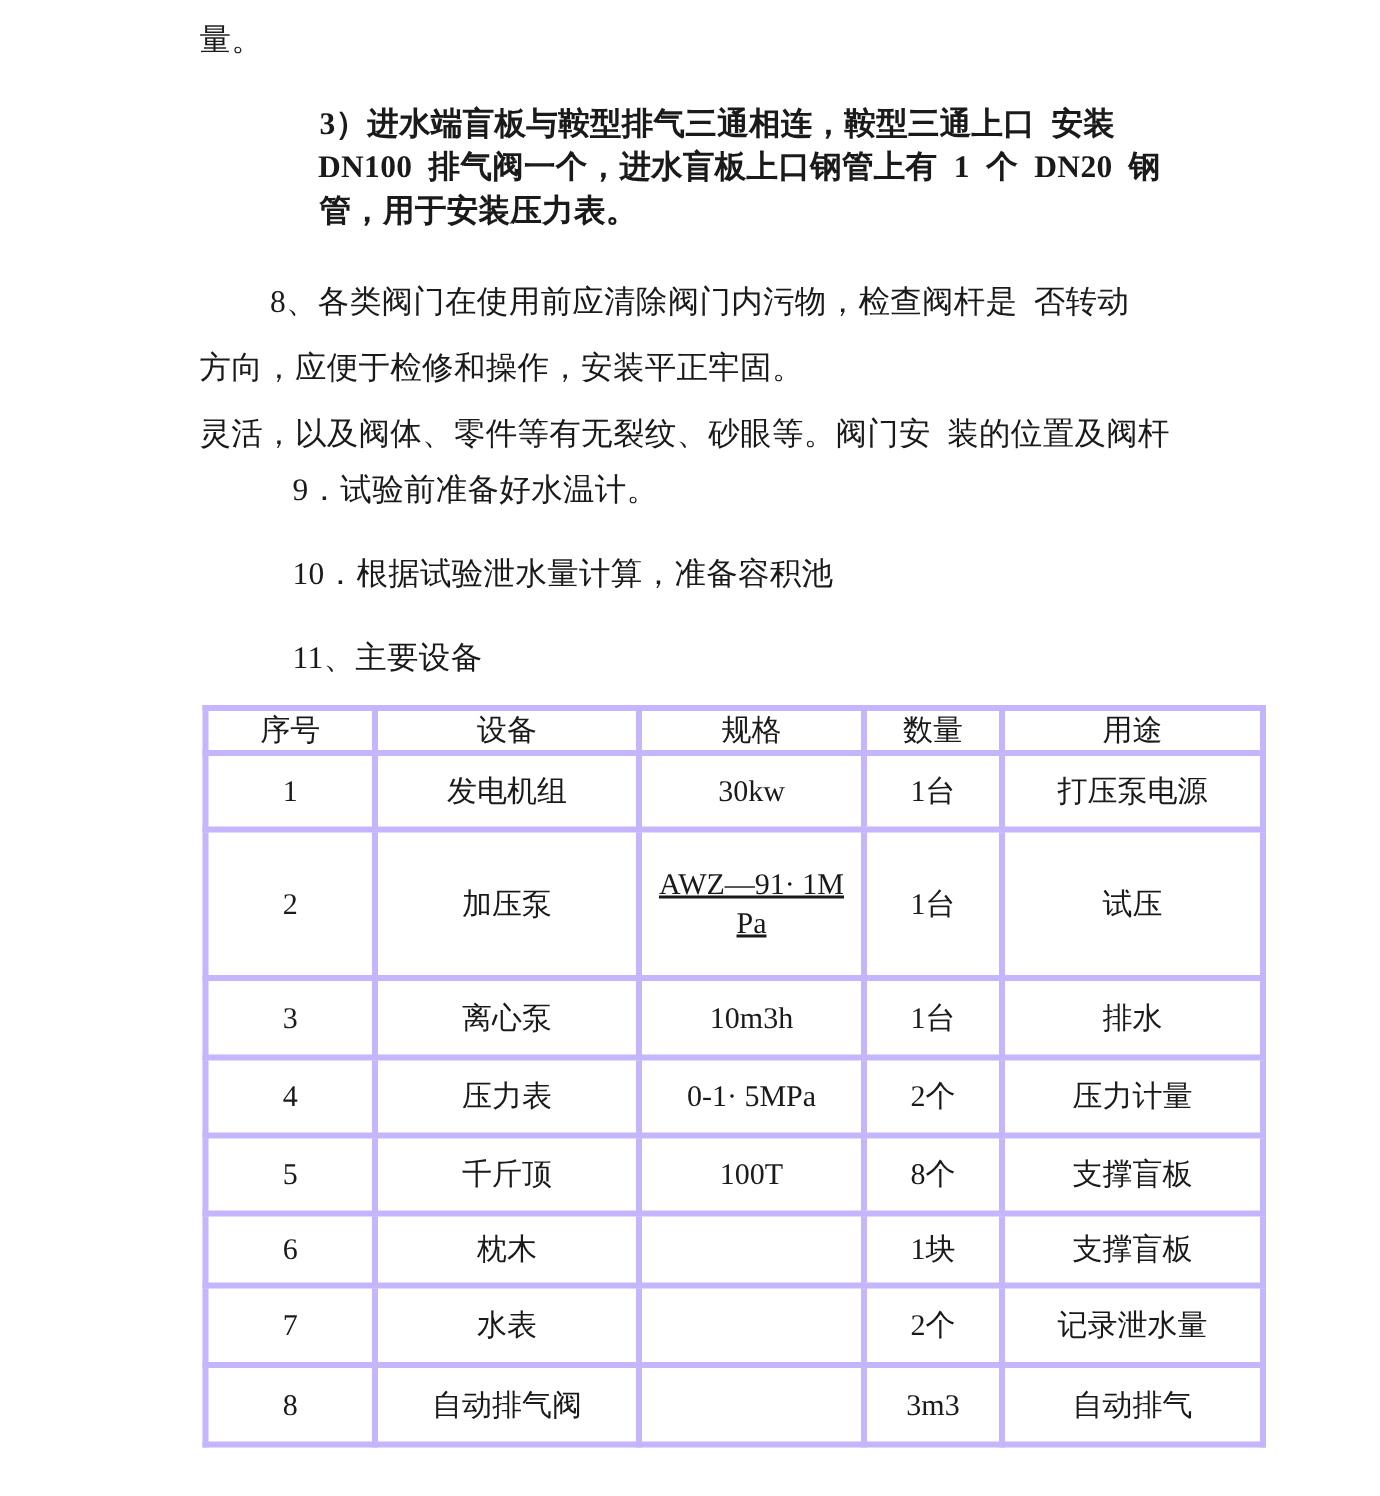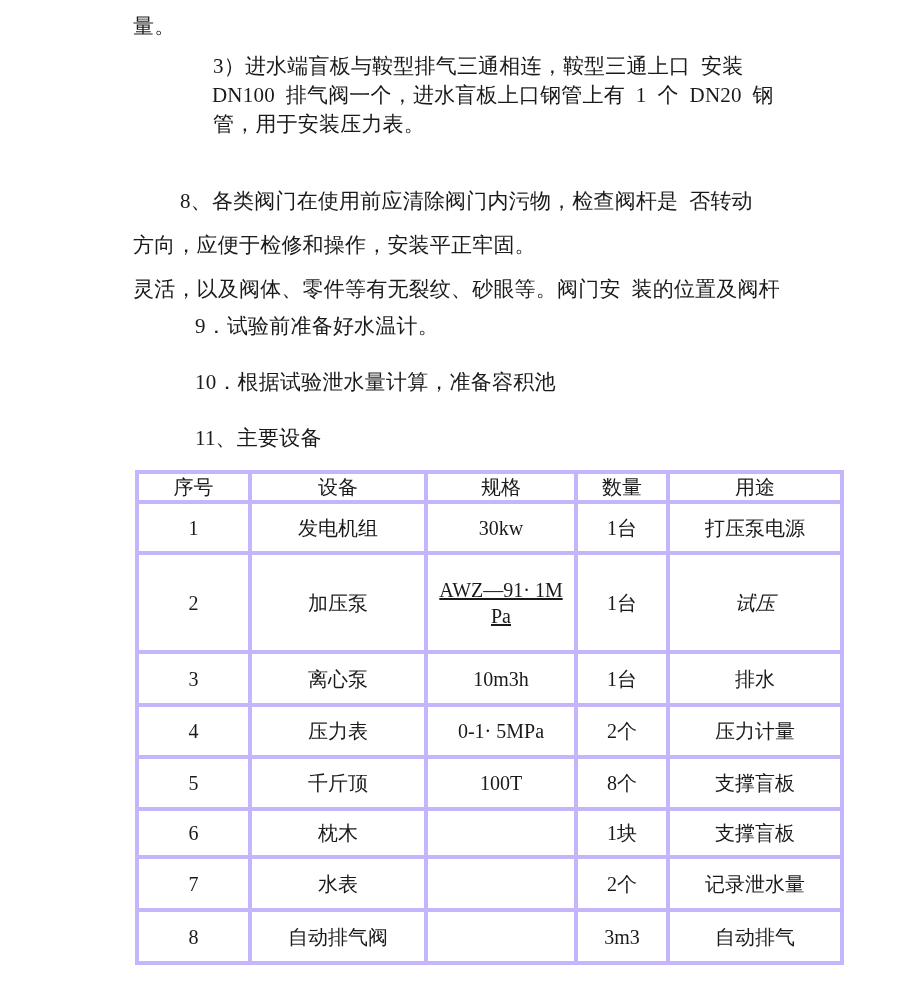--- a/index.html
+++ b/index.html
@@ -72,32 +72,32 @@
     text-align: left;
     padding-left: 10px;
     line-height: 46px;
     vertical-align: top;
     padding-top: 6px;
     text-decoration: underline;
   }
   .num-lower { vertical-align: bottom; padding-bottom: 16px; }
   .dev-upper { vertical-align: top; padding-top: 8px; }
   .qty-upper { vertical-align: top; padding-top: 8px; }
-  .use-upper { vertical-align: top; padding-top: 8px; font-style: italic; }
+  .use-upper { vertical-align: top; padding-top: 8px; }
 </style>
 </head>
 <body>
 
 <div class="page">
 
   <div class="para" style="left:133px; top:12px; width:640px;">
     <span class="line">量。</span>
   </div>
 
-  <div class="para para-tight" style="left:213px; top:52px; width:557px;">
+  <div class="para para-tight" style="left:213px; top:68px; width:557px;font-weight:bold;">
     <span class="line">3）进水端盲板与鞍型排气三通相连，鞍型三通上口  安装</span>
     <span class="line" style="margin-left:-1px;">DN100  排气阀一个，进水盲板上口钢管上有  1  个  DN20  钢</span>
     <span class="line">管，用于安装压力表。</span>
   </div>
 
   <div class="para para-loose" style="left:133px; top:179px; width:647px;">
     <span class="line" style="padding-left:47px;">8、各类阀门在使用前应清除阀门内污物，检查阀杆是  否转动</span>
     <span class="line">方向，应便于检修和操作，安装平正牢固。</span>
     <span class="line">灵活，以及阀体、零件等有无裂纹、砂眼等。阀门安  装的位置及阀杆</span>
   </div>

